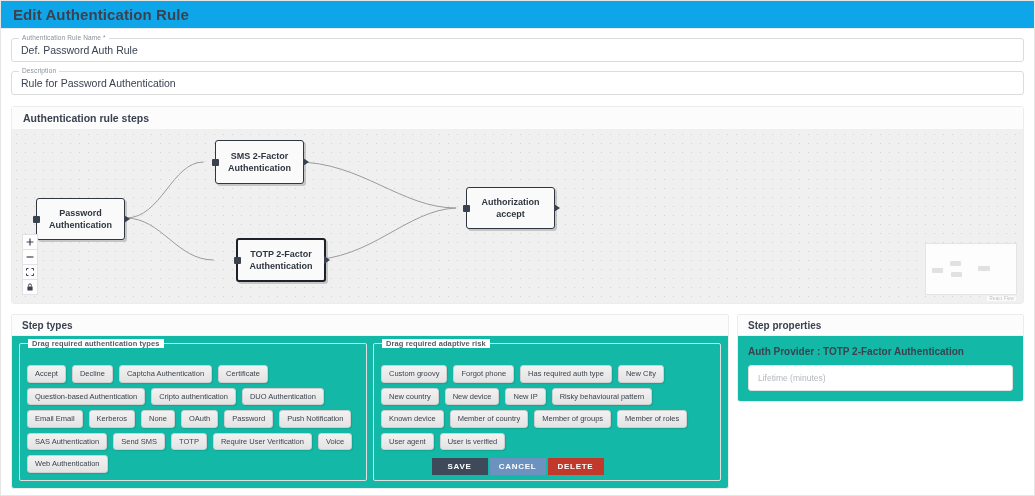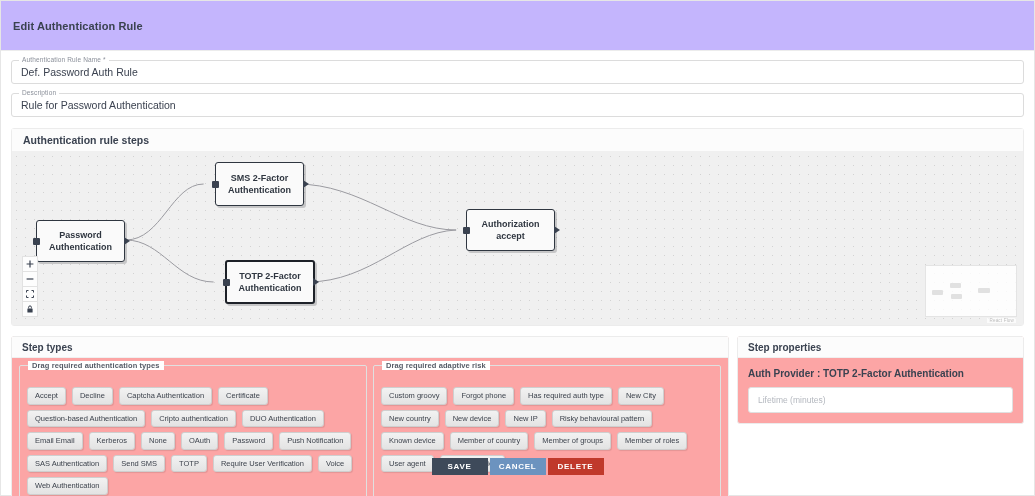--- a/index.html
+++ b/index.html
@@ -13,24 +13,24 @@
   .page{
     position:relative;width:1035px;height:496px;
     background:#ffffff;
     border:1px solid #e6e6e6;
     box-sizing:border-box;
   }
 
   
   .card-header{
     height:27px;display:flex;align-items:center;
-    padding:11px 12px;
-    background:#c4b5fd;
+    padding:0 12px;
+    background:#0ea5e9;
     border-bottom:1px solid #ececec;
-    font-size:11px;font-weight:bold;color:#3a4250;
+    font-size:15px;font-weight:bold;color:#3a4250;
     letter-spacing:.1px;
   }
 
   
   .field-wrap{margin:9px 10px 0 10px;position:relative;}
   .outlined{
     position:relative;height:24px;
     border:1px solid #dcdcdc;border-radius:3px;
     background:#fff;box-sizing:border-box;
     display:flex;align-items:center;padding:0 9px;
@@ -106,21 +106,21 @@
   }
   .mini-node{position:absolute;background:#e1e1e1;border-radius:1px;}
   .attribution{
     position:absolute;right:0;bottom:-7px;
     font-size:4.5px;color:#bdbdbd;letter-spacing:.2px;
     background:rgba(255,255,255,.7);padding:0 2px;
   }
 
   
   .bottom{display:flex;gap:8px;margin:10px 10px 0 10px;align-items:flex-start;}
-  .box{border:1px solid #ececec;border-radius:3px;background:#fca5a5;}
+  .box{border:1px solid #ececec;border-radius:3px;background:#14b8a6;}
   .box-title{
     height:20px;display:flex;align-items:center;padding:0 10px;
     font-size:10px;font-weight:bold;color:#3a4250;
     border-bottom:1px solid #f0f0f0;background:#fcfcfc;
   }
   .step-types{flex:0 0 696px;}
   .step-props{flex:1;}
   .groups{display:flex;gap:6px;padding:7px;}
   .fieldset{
     position:relative;border:1px solid #e0e0e0;border-radius:2px;
@@ -199,21 +199,21 @@
         <span>Password<br>Authentication</span>
         <span class="port-out"></span>
       </div>
 
       <div class="node" style="left:203px;top:10px;width:89px;height:44px;">
         <span class="port-in"></span>
         <span>SMS 2-Factor<br>Authentication</span>
         <span class="port-out"></span>
       </div>
 
-      <div class="node selected" style="left:213px;top:108px;width:90px;height:44px;">
+      <div class="node selected" style="left:224px;top:108px;width:90px;height:44px;">
         <span class="port-in"></span>
         <span>TOTP 2-Factor<br>Authentication</span>
         <span class="port-out"></span>
       </div>
 
       <div class="node" style="left:454px;top:57px;width:89px;height:42px;">
         <span class="port-in"></span>
         <span>Authorization accept</span>
         <span class="port-out"></span>
       </div>

